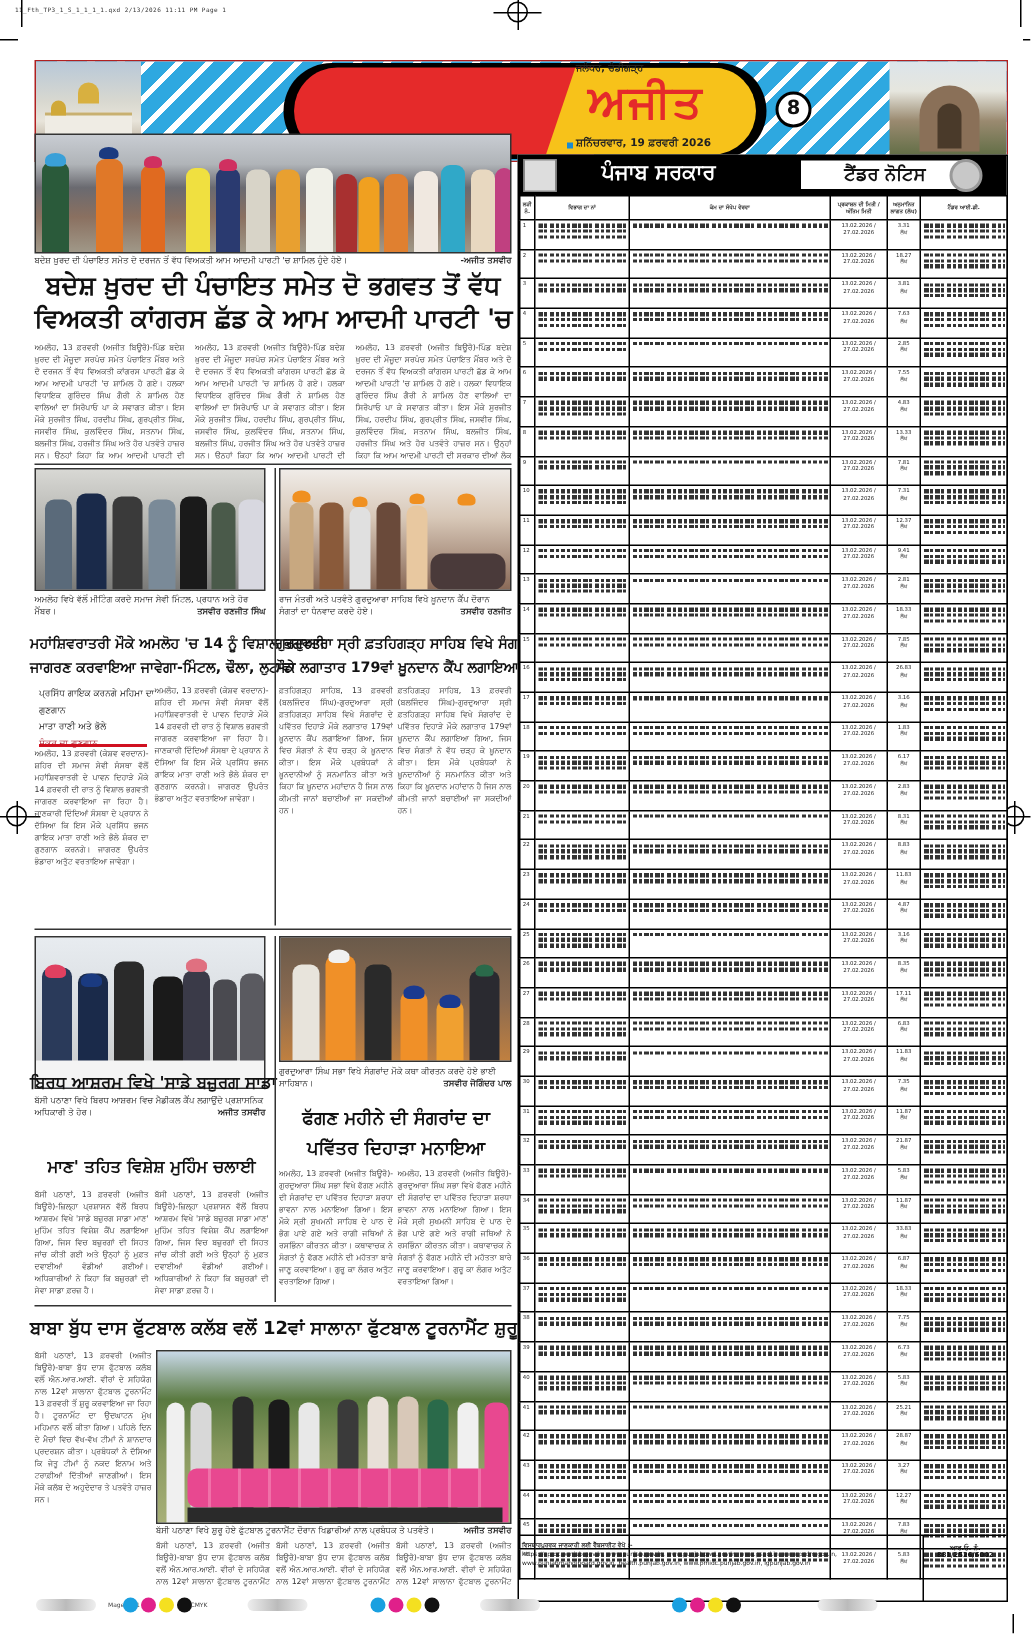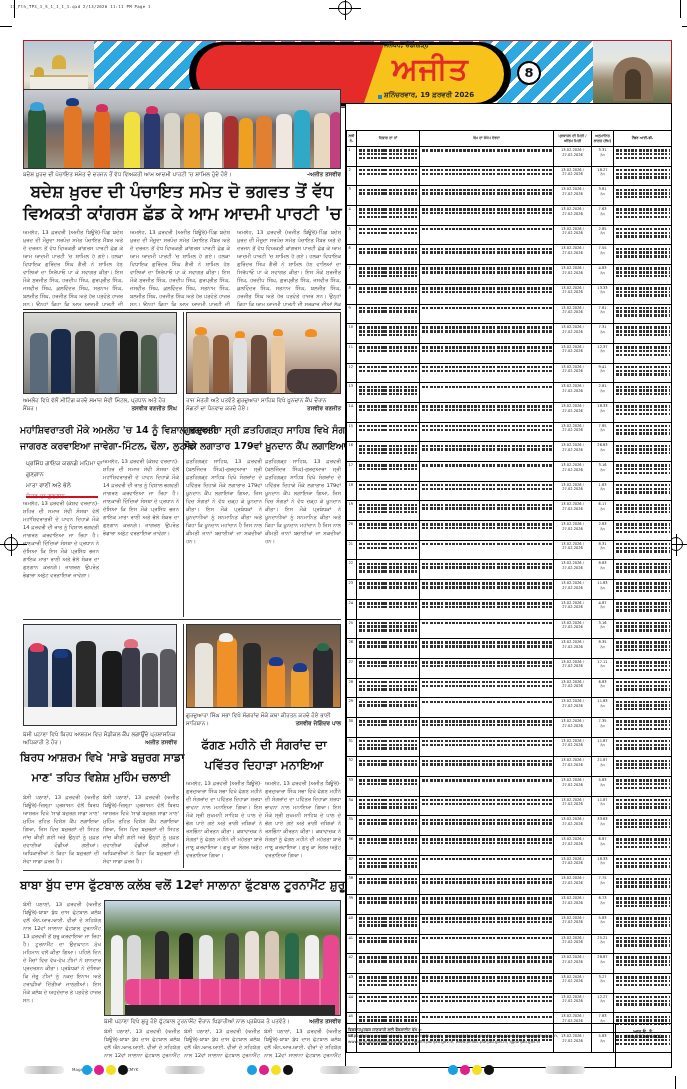--- a/index.html
+++ b/index.html
@@ -187,21 +187,21 @@
   <div class="person" style="left:98px;width:18px;height:78px;background:#3a3a48"></div>
   <div class="turban" style="left:100px;top:14px;width:14px;height:9px;background:#e07080"></div>
   <div class="person" style="left:118px;width:16px;height:72px;background:#4a4a50"></div>
   <div class="person" style="left:136px;width:16px;height:76px;background:#5a5a60"></div>
   <div style="position:absolute;left:0;bottom:0;width:100%;height:18px;background:#f4f4f4"></div>
 </div>
 <div class="caption" style="left:23px;top:730px;width:154px">
   <span>ਬੱਸੀ ਪਠਾਣਾ ਵਿਖੇ ਬਿਰਧ ਆਸ਼ਰਮ ਵਿਚ ਮੈਡੀਕਲ ਕੈਂਪ ਲਗਾਉਂਦੇ ਪ੍ਰਸ਼ਾਸਨਿਕ ਅਧਿਕਾਰੀ ਤੇ ਹੋਰ।</span>
   <span class="credit">ਅਜੀਤ ਤਸਵੀਰ</span>
 </div>
-<div class="headline" style="left:20px;top:748px;width:162px;font-size:11px;line-height:19px">ਬਿਰਧ ਆਸ਼ਰਮ ਵਿਖੇ 'ਸਾਡੇ ਬਜ਼ੁਰਗ ਸਾਡਾ</div>
+<div class="headline" style="left:20px;top:712px;width:162px;font-size:11px;line-height:19px">ਬਿਰਧ ਆਸ਼ਰਮ ਵਿਖੇ 'ਸਾਡੇ ਬਜ਼ੁਰਗ ਸਾਡਾ</div>
 <div class="headline" style="left:20px;top:768px;width:162px;font-size:11px;line-height:19px">ਮਾਣ' ਤਹਿਤ ਵਿਸ਼ੇਸ਼ ਮੁਹਿੰਮ ਚਲਾਈ</div>
 <div class="body-text" style="left:23px;top:793px;width:76px;height:72px">ਬੱਸੀ ਪਠਾਣਾਂ, 13 ਫ਼ਰਵਰੀ (ਅਜੀਤ ਬਿਊਰੋ)-ਜ਼ਿਲ੍ਹਾ ਪ੍ਰਸ਼ਾਸਨ ਵੱਲੋਂ ਬਿਰਧ ਆਸ਼ਰਮ ਵਿਖੇ 'ਸਾਡੇ ਬਜ਼ੁਰਗ ਸਾਡਾ ਮਾਣ' ਮੁਹਿੰਮ ਤਹਿਤ ਵਿਸ਼ੇਸ਼ ਕੈਂਪ ਲਗਾਇਆ ਗਿਆ, ਜਿਸ ਵਿਚ ਬਜ਼ੁਰਗਾਂ ਦੀ ਸਿਹਤ ਜਾਂਚ ਕੀਤੀ ਗਈ ਅਤੇ ਉਨ੍ਹਾਂ ਨੂੰ ਮੁਫ਼ਤ ਦਵਾਈਆਂ ਵੰਡੀਆਂ ਗਈਆਂ। ਅਧਿਕਾਰੀਆਂ ਨੇ ਕਿਹਾ ਕਿ ਬਜ਼ੁਰਗਾਂ ਦੀ ਸੇਵਾ ਸਾਡਾ ਫ਼ਰਜ਼ ਹੈ।</div>
 <div class="body-text" style="left:103px;top:793px;width:76px;height:72px">ਬੱਸੀ ਪਠਾਣਾਂ, 13 ਫ਼ਰਵਰੀ (ਅਜੀਤ ਬਿਊਰੋ)-ਜ਼ਿਲ੍ਹਾ ਪ੍ਰਸ਼ਾਸਨ ਵੱਲੋਂ ਬਿਰਧ ਆਸ਼ਰਮ ਵਿਖੇ 'ਸਾਡੇ ਬਜ਼ੁਰਗ ਸਾਡਾ ਮਾਣ' ਮੁਹਿੰਮ ਤਹਿਤ ਵਿਸ਼ੇਸ਼ ਕੈਂਪ ਲਗਾਇਆ ਗਿਆ, ਜਿਸ ਵਿਚ ਬਜ਼ੁਰਗਾਂ ਦੀ ਸਿਹਤ ਜਾਂਚ ਕੀਤੀ ਗਈ ਅਤੇ ਉਨ੍ਹਾਂ ਨੂੰ ਮੁਫ਼ਤ ਦਵਾਈਆਂ ਵੰਡੀਆਂ ਗਈਆਂ। ਅਧਿਕਾਰੀਆਂ ਨੇ ਕਿਹਾ ਕਿ ਬਜ਼ੁਰਗਾਂ ਦੀ ਸੇਵਾ ਸਾਡਾ ਫ਼ਰਜ਼ ਹੈ।</div>
 
 <div class="colrule" style="left:183px;top:624px;height:244px"></div>
 
 <div class="photo" style="left:186px;top:624px;width:155px;height:84px;background:linear-gradient(180deg,#6a5a4a 0%,#8a6a50 50%,#c08040 100%)">
   <div class="person" style="left:8px;width:18px;height:64px;background:#e8e4dc"></div>
   <div class="person" style="left:30px;width:20px;height:70px;background:#f09028"></div>
   <div class="turban" style="left:32px;top:8px;width:14px;height:9px;background:#f0f0f0"></div>
@@ -242,20 +242,26 @@
 </div>
 <div class="caption" style="left:104px;top:1017px;width:237px">
   <span>ਬੱਸੀ ਪਠਾਣਾ ਵਿਖੇ ਸ਼ੁਰੂ ਹੋਏ ਫੁੱਟਬਾਲ ਟੂਰਨਾਮੈਂਟ ਦੌਰਾਨ ਖਿਡਾਰੀਆਂ ਨਾਲ ਪ੍ਰਬੰਧਕ ਤੇ ਪਤਵੰਤੇ।</span>
   <span class="credit">ਅਜੀਤ ਤਸਵੀਰ</span>
 </div>
 <div class="body-text" style="left:104px;top:1027px;width:76px;height:31px">ਬੱਸੀ ਪਠਾਣਾਂ, 13 ਫ਼ਰਵਰੀ (ਅਜੀਤ ਬਿਊਰੋ)-ਬਾਬਾ ਬੁੱਧ ਦਾਸ ਫੁੱਟਬਾਲ ਕਲੱਬ ਵਲੋਂ ਐਨ.ਆਰ.ਆਈ. ਵੀਰਾਂ ਦੇ ਸਹਿਯੋਗ ਨਾਲ 12ਵਾਂ ਸਾਲਾਨਾ ਫੁੱਟਬਾਲ ਟੂਰਨਾਮੈਂਟ 13 ਫ਼ਰਵਰੀ ਤੋਂ ਸ਼ੁਰੂ ਕਰਵਾਇਆ ਜਾ ਰਿਹਾ ਹੈ। ਟੂਰਨਾਮੈਂਟ ਦਾ ਉਦਘਾਟਨ ਮੁੱਖ ਮਹਿਮਾਨ ਵਲੋਂ ਕੀਤਾ ਗਿਆ। ਪਹਿਲੇ ਦਿਨ ਦੇ ਮੈਚਾਂ ਵਿਚ ਵੱਖ-ਵੱਖ ਟੀਮਾਂ ਨੇ ਸ਼ਾਨਦਾਰ ਪ੍ਰਦਰਸ਼ਨ ਕੀਤਾ। ਪ੍ਰਬੰਧਕਾਂ ਨੇ ਦੱਸਿਆ ਕਿ ਜੇਤੂ ਟੀਮਾਂ ਨੂੰ ਨਕਦ ਇਨਾਮ ਅਤੇ ਟਰਾਫ਼ੀਆਂ ਦਿੱਤੀਆਂ ਜਾਣਗੀਆਂ। ਇਸ ਮੌਕੇ ਕਲੱਬ ਦੇ ਅਹੁਦੇਦਾਰ ਤੇ ਪਤਵੰਤੇ ਹਾਜ਼ਰ ਸਨ।</div>
 <div class="body-text" style="left:184px;top:1027px;width:76px;height:31px">ਬੱਸੀ ਪਠਾਣਾਂ, 13 ਫ਼ਰਵਰੀ (ਅਜੀਤ ਬਿਊਰੋ)-ਬਾਬਾ ਬੁੱਧ ਦਾਸ ਫੁੱਟਬਾਲ ਕਲੱਬ ਵਲੋਂ ਐਨ.ਆਰ.ਆਈ. ਵੀਰਾਂ ਦੇ ਸਹਿਯੋਗ ਨਾਲ 12ਵਾਂ ਸਾਲਾਨਾ ਫੁੱਟਬਾਲ ਟੂਰਨਾਮੈਂਟ 13 ਫ਼ਰਵਰੀ ਤੋਂ ਸ਼ੁਰੂ ਕਰਵਾਇਆ ਜਾ ਰਿਹਾ ਹੈ। ਟੂਰਨਾਮੈਂਟ ਦਾ ਉਦਘਾਟਨ ਮੁੱਖ ਮਹਿਮਾਨ ਵਲੋਂ ਕੀਤਾ ਗਿਆ। ਪਹਿਲੇ ਦਿਨ ਦੇ ਮੈਚਾਂ ਵਿਚ ਵੱਖ-ਵੱਖ ਟੀਮਾਂ ਨੇ ਸ਼ਾਨਦਾਰ ਪ੍ਰਦਰਸ਼ਨ ਕੀਤਾ। ਪ੍ਰਬੰਧਕਾਂ ਨੇ ਦੱਸਿਆ ਕਿ ਜੇਤੂ ਟੀਮਾਂ ਨੂੰ ਨਕਦ ਇਨਾਮ ਅਤੇ ਟਰਾਫ਼ੀਆਂ ਦਿੱਤੀਆਂ ਜਾਣਗੀਆਂ। ਇਸ ਮੌਕੇ ਕਲੱਬ ਦੇ ਅਹੁਦੇਦਾਰ ਤੇ ਪਤਵੰਤੇ ਹਾਜ਼ਰ ਸਨ।</div>
 <div class="body-text" style="left:264px;top:1027px;width:77px;height:31px">ਬੱਸੀ ਪਠਾਣਾਂ, 13 ਫ਼ਰਵਰੀ (ਅਜੀਤ ਬਿਊਰੋ)-ਬਾਬਾ ਬੁੱਧ ਦਾਸ ਫੁੱਟਬਾਲ ਕਲੱਬ ਵਲੋਂ ਐਨ.ਆਰ.ਆਈ. ਵੀਰਾਂ ਦੇ ਸਹਿਯੋਗ ਨਾਲ 12ਵਾਂ ਸਾਲਾਨਾ ਫੁੱਟਬਾਲ ਟੂਰਨਾਮੈਂਟ 13 ਫ਼ਰਵਰੀ ਤੋਂ ਸ਼ੁਰੂ ਕਰਵਾਇਆ ਜਾ ਰਿਹਾ ਹੈ। ਟੂਰਨਾਮੈਂਟ ਦਾ ਉਦਘਾਟਨ ਮੁੱਖ ਮਹਿਮਾਨ ਵਲੋਂ ਕੀਤਾ ਗਿਆ। ਪਹਿਲੇ ਦਿਨ ਦੇ ਮੈਚਾਂ ਵਿਚ ਵੱਖ-ਵੱਖ ਟੀਮਾਂ ਨੇ ਸ਼ਾਨਦਾਰ ਪ੍ਰਦਰਸ਼ਨ ਕੀਤਾ। ਪ੍ਰਬੰਧਕਾਂ ਨੇ ਦੱਸਿਆ ਕਿ ਜੇਤੂ ਟੀਮਾਂ ਨੂੰ ਨਕਦ ਇਨਾਮ ਅਤੇ ਟਰਾਫ਼ੀਆਂ ਦਿੱਤੀਆਂ ਜਾਣਗੀਆਂ। ਇਸ ਮੌਕੇ ਕਲੱਬ ਦੇ ਅਹੁਦੇਦਾਰ ਤੇ ਪਤਵੰਤੇ ਹਾਜ਼ਰ ਸਨ।</div>
 
 <div class="tender">
+  <div class="tender-head">
+    <div class="tender-logo-l"></div>
+    <div class="tender-gov">ਪੰਜਾਬ ਸਰਕਾਰ</div>
+    <div class="tender-notice">ਟੈਂਡਰ ਨੋਟਿਸ</div>
+    <div class="tender-logo-r"></div>
+  </div>
   <table class="t" id="tender-table">
     <colgroup>
         <col style="width:10px">
         <col style="width:63px">
         <col style="width:134px">
         <col style="width:38px">
         <col style="width:22px">
         <col style="width:58px">
       </colgroup>
     <thead>

